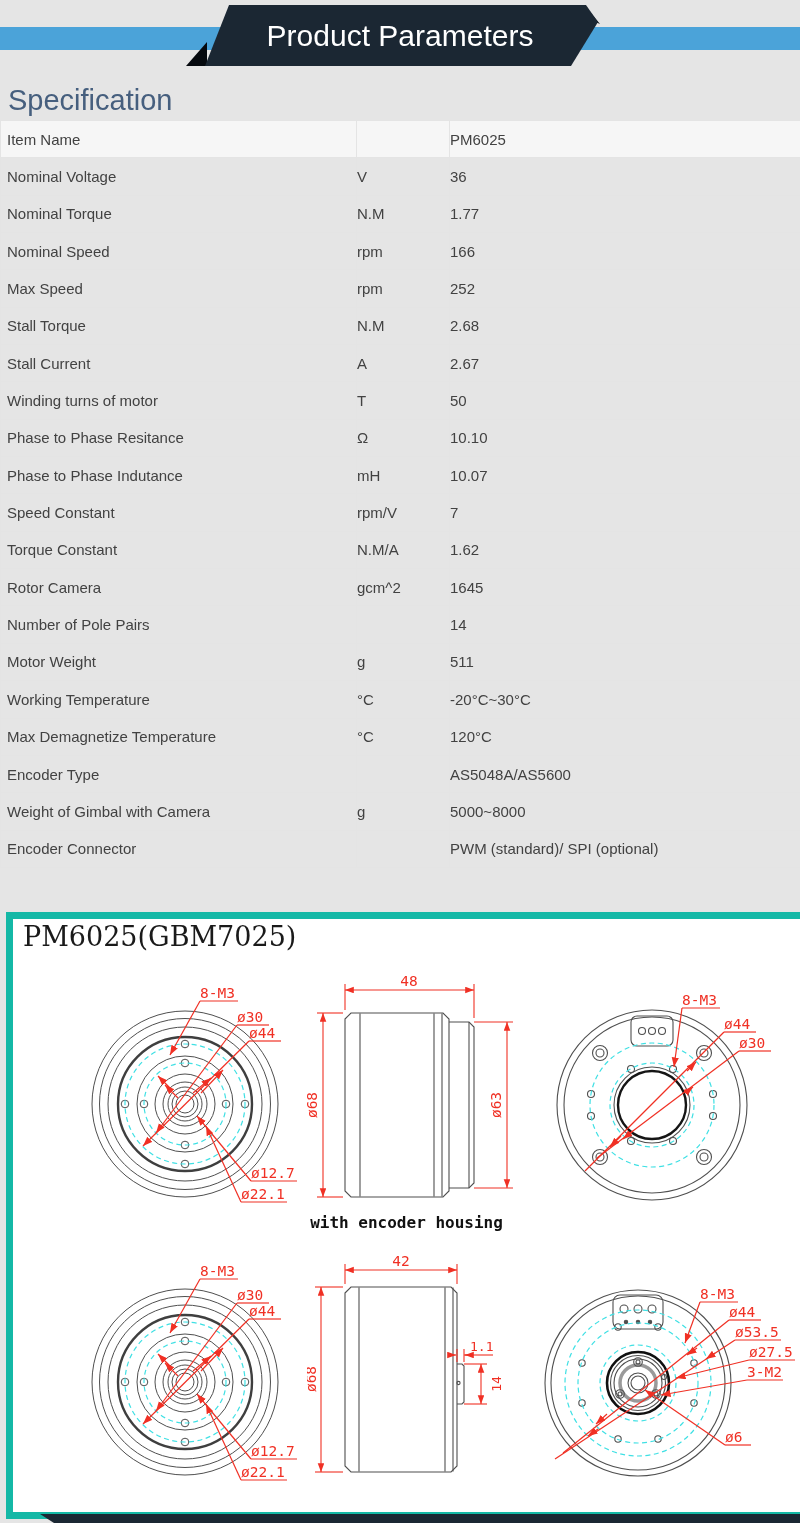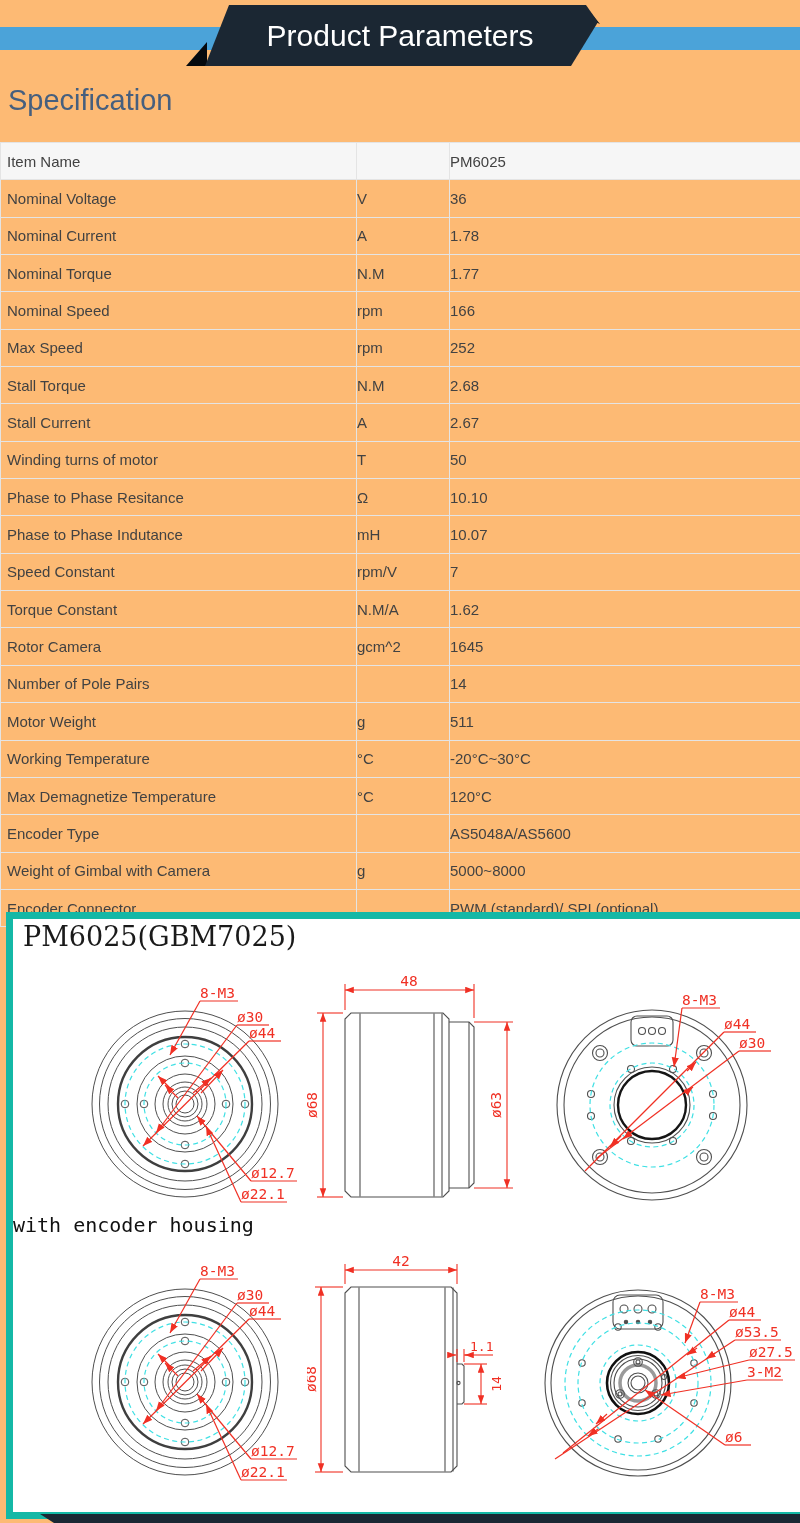--- a/index.html
+++ b/index.html
@@ -1,37 +1,37 @@
 <!DOCTYPE html>
 <html><head>
 <meta charset="utf-8">
 <style>
   html,body{margin:0;padding:0;background:#ffffff;}
-  #page{position:relative;width:800px;height:1523px;background:#fdba74;overflow:hidden;
+  #page{position:relative;width:800px;height:1523px;background:#e5e5e5;overflow:hidden;
         font-family:"Liberation Sans",sans-serif;}
   
   #banner{position:absolute;top:0;left:0;width:800px;height:78px;}
   
   #spec-heading{position:absolute;top:84px;left:8px;font-size:29px;color:#465f7e;
       font-family:"Liberation Sans",sans-serif;}
   
-  #spec-table{position:absolute;top:142px;left:0;width:800px;border-collapse:collapse;
+  #spec-table{position:absolute;top:120px;left:0;width:800px;border-collapse:collapse;
       font-size:15px;color:#424242;table-layout:fixed;}
   #spec-table td{border:1px solid #e4e4e4;height:36.35px;padding:0;overflow:hidden;white-space:nowrap;}
   #spec-table tr.hdr td{background:#f6f6f6;}
   .name-col{text-align:left;padding-left:6px !important;}
   .unit-col,.value-col{}
   
   #drawing-panel{position:absolute;top:912px;left:6px;width:787px;height:593px;
       border:7px solid #14b8a6;background:#fff;}
   #drawing-title{position:absolute;top:2px;left:10px;font-family:"DejaVu Serif",serif;
       font-size:27px;color:#1a1a1a;}
   .dwg{position:absolute;}
-  .caption{position:absolute;left:0;width:100%;text-align:left;
-      font-family:"DejaVu Sans Mono",monospace;font-weight:normal;font-size:20px;color:#111;}
+  .caption{position:absolute;left:0;width:100%;text-align:center;
+      font-family:"DejaVu Sans Mono",monospace;font-weight:bold;font-size:16px;color:#111;}
   #caption-with{top:294px;}
   #caption-without{top:566px;margin-top:47px;}
   
   #next-section-bar{position:absolute;top:1514px;left:40px;width:760px;height:9px;
       background:#1b2733;clip-path:polygon(0 0,100% 0,100% 100%,14px 100%);}
   
   svg text.dim{font-family:"DejaVu Sans Mono",monospace;font-size:14.5px;fill:#f03024;}
   svg text.dim.sm{font-size:13px;}
 </style>
 </head>
@@ -58,25 +58,20 @@
     <tbody>
       <tr class="hdr">
         <td class="name-col">Item Name</td>
         <td class="unit-col"></td>
         <td class="value-col">PM6025</td>
       </tr>
     <tr>
           <td class="name-col">Nominal Voltage</td>
           <td class="unit-col">V</td>
           <td class="value-col">36</td>
-        </tr>
-        <tr>
-          <td class="name-col">Nominal Current</td>
-          <td class="unit-col">A</td>
-          <td class="value-col">1.78</td>
         </tr>
         <tr>
           <td class="name-col">Nominal Torque</td>
           <td class="unit-col">N.M</td>
           <td class="value-col">1.77</td>
         </tr>
         <tr>
           <td class="name-col">Nominal Speed</td>
           <td class="unit-col">rpm</td>
           <td class="value-col">166</td>

